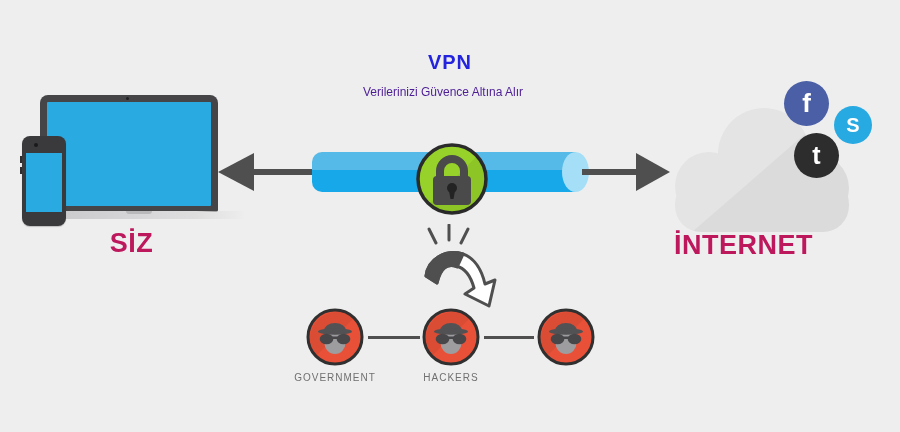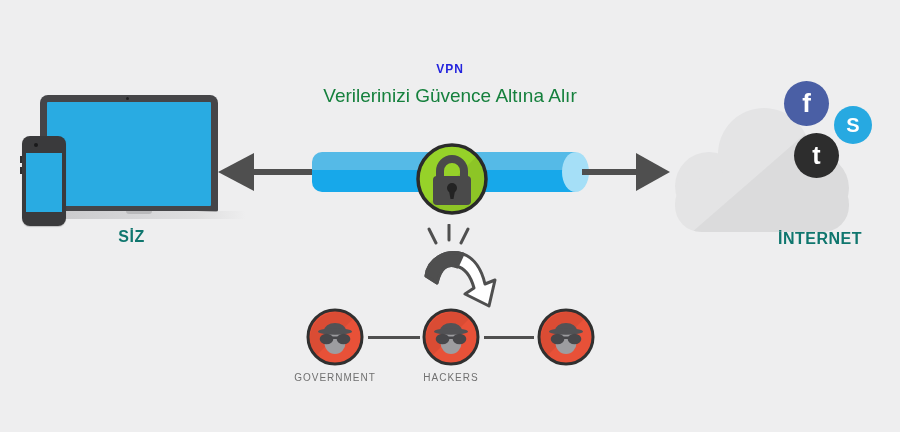--- a/index.html
+++ b/index.html
@@ -2,39 +2,39 @@
 <html><head>
 <meta charset="utf-8">
 <style>
   html,body{margin:0;padding:0;}
   body{font-family:"Liberation Sans",sans-serif;background:#e9e9ea;}
   .canvas{position:relative;width:900px;height:432px;background:#eeeeef;overflow:hidden;}
   .abs{position:absolute;}
   .ctr{text-align:center;}
 
   
-  .vpn-badge{left:350px;top:62px;width:200px;font-size:12px;font-weight:bold;letter-spacing:1px;color:#2323dd;}
-  .subtitle{left:225px;top:85px;width:450px;font-size:19px;color:#15803d;}
+  .vpn-badge{left:350px;top:51px;width:200px;font-size:20px;font-weight:bold;letter-spacing:1px;color:#2323dd;}
+  .subtitle{left:218px;top:85px;width:450px;font-size:12px;color:#4c1d95;}
 
   
   .laptop-frame{left:40px;top:95px;width:178px;height:117px;background:#454548;border-radius:8px 8px 2px 2px;}
   .laptop-screen{position:absolute;left:7px;top:7px;right:7px;bottom:6px;background:#29abe2;border-radius:1px;}
   .laptop-cam{position:absolute;left:86px;top:2px;width:3px;height:3px;border-radius:50%;background:#202022;}
   .laptop-base{left:50px;top:211px;width:196px;height:8px;border-radius:3px;
     background:linear-gradient(to right,#c9c9cb 0%,#d9d9db 55%,#dededf 75%,rgba(222,222,223,0) 100%);}
   .laptop-notch{left:126px;top:211px;width:26px;height:3px;background:#b9b9bb;border-radius:0 0 4px 4px;}
   .phone{left:22px;top:136px;width:44px;height:90px;background:#3a3a3c;border-radius:8px;box-shadow:0 1px 1px rgba(0,0,0,0.2);}
   .phone-screen{position:absolute;left:4px;top:17px;right:4px;bottom:14px;background:#29abe2;}
   .phone-cam{position:absolute;left:12px;top:7px;width:4px;height:4px;border-radius:50%;background:#19191b;}
   .phone-btn1{left:20px;top:156px;width:2px;height:7px;background:#2e2e30;}
   .phone-btn2{left:20px;top:167px;width:2px;height:7px;background:#2e2e30;}
 
-  .node-label{font-size:16px;font-weight:bold;color:#0f766e;letter-spacing:0.5px;}
+  .node-label{font-size:27px;font-weight:bold;color:#be185d;letter-spacing:0.5px;}
   .you-label{left:59px;top:228px;width:145px;}
-  .internet-label{left:657px;top:230px;width:205px;text-align:right;}
+  .internet-label{left:641px;top:230px;width:205px;}
 
   
   .tube{left:312px;top:152px;width:264px;height:40px;border-radius:10px 0 0 10px;
     background:linear-gradient(to bottom,#55bae7 0%,#55bae7 46%,#17a8ea 46%,#17a8ea 100%);}
   .tube-endcap{left:562px;top:152px;width:27px;height:40px;border-radius:50%;background:#a5dff7;}
   .arrow-left-svg{left:216px;top:151px;}
   .arrow-right-svg{left:582px;top:151px;}
   .lock-svg{left:412px;top:139px;}
 
   

